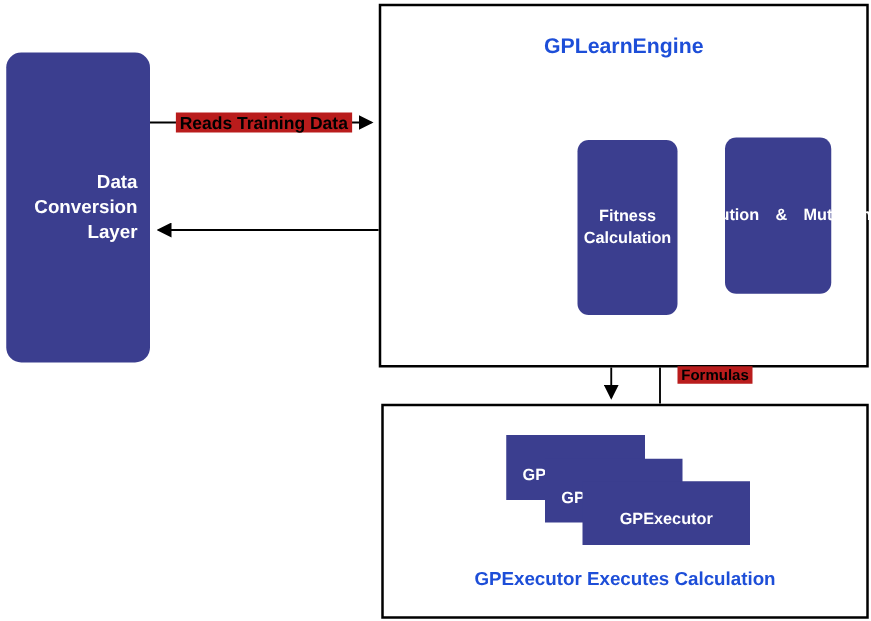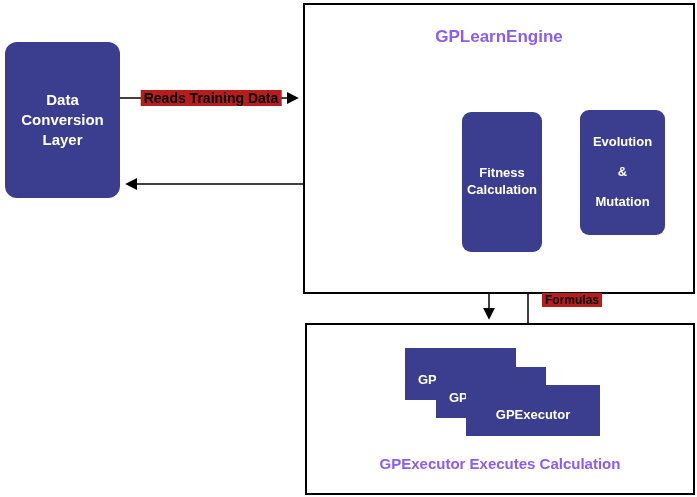--- a/index.html
+++ b/index.html
@@ -30,52 +30,53 @@
     position: absolute;
     background: #ffffff;
     border: 2px solid var(--frame-border, #000000);
   }
   .engine-frame { left: 303px; top: 3px; width: 392px; height: 291px; }
   .executor-frame { left: 305px; top: 323px; width: 390px; height: 172px; }
   .frame-title {
     position: absolute;
     text-align: center;
     font-weight: bold;
-    color: #8b5cf6;
+    color: #1d4ed8;
   }
   .engine-title { left: 303px; top: 27px; width: 392px; font-size: 17px; }
   .executor-caption { left: 305px; top: 455px; width: 390px; font-size: 15px; }
   .node {
     position: absolute;
     background: var(--node-fill, #3b3e8f);
     color: var(--node-text, #ffffff);
     font-weight: bold;
     display: flex;
     align-items: center;
     justify-content: center;
     text-align: center;
   }
   .dcl-node {
-    left: 5px; top: 42px; width: 115px; height: 156px;
+    left: 5px; top: 42px; width: 115px; height: 248px;
     border-radius: 12px;
     font-size: 15px;
     line-height: 1.35;
     padding: 0 10px;
+    text-align: right;
   }
   .step {
     font-size: 13px;
     line-height: 1.3;
     border-radius: 9px;
     padding: 0 8px;
   }
   .pop-node { left: 331px; top: 112px; width: 100px; height: 137px; }
   .fit-node { left: 462px; top: 112px; width: 80px;  height: 140px; }
   .evo-node {
     left: 580px; top: 110px; width: 85px; height: 125px;
-    flex-direction: column;
+    flex-direction: row;
     gap: 13px;
   }
   .gpe-rect {
     position: absolute;
     background: var(--node-fill, #3b3e8f);
     color: var(--node-text, #ffffff);
     font-weight: bold;
     font-size: 13px;
     display: flex;
     align-items: center;

